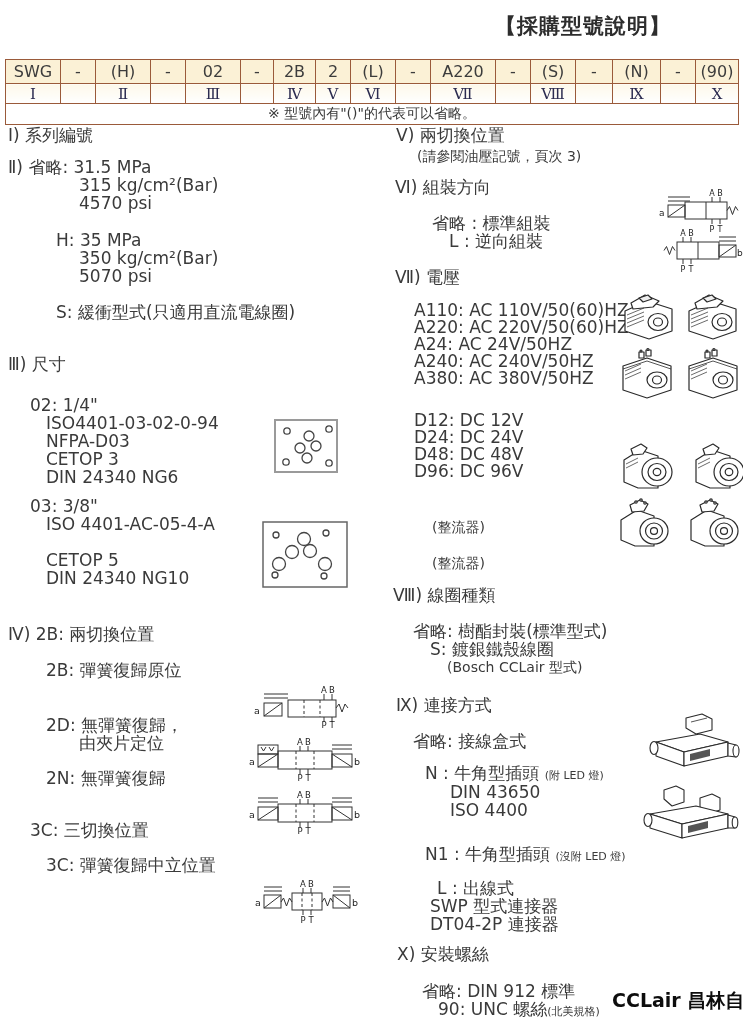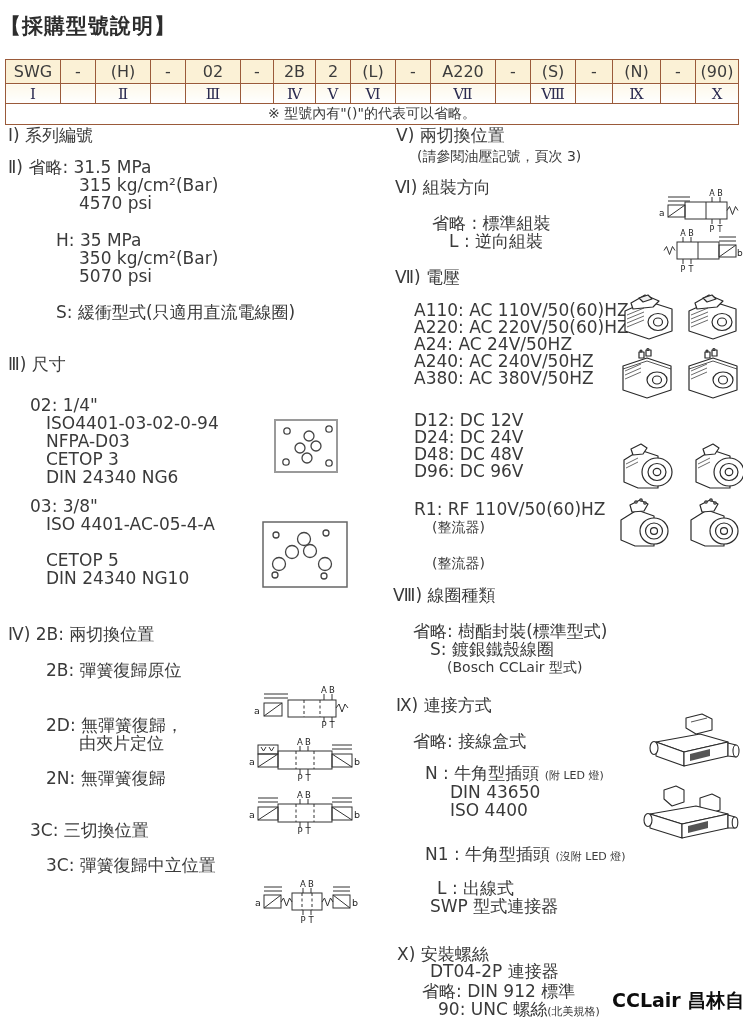--- a/index.html
+++ b/index.html
@@ -1,20 +1,20 @@
 <!DOCTYPE html>
 <html><head>
 <meta charset="utf-8">
 <style>
   html,body{margin:0;padding:0;background:#fff;}
   .page{position:relative;width:743px;height:1028px;background:#ffffff;overflow:hidden;
         font-family:"DejaVu Sans","Liberation Sans",sans-serif;color:#3a3a3a;}
   .t{position:absolute;white-space:nowrap;font-size:16px;line-height:1.15;}
   .h{font-size:17px;}
-  .title{position:absolute;top:12px;left:0;width:671px;text-align:left;
+  .title{position:absolute;top:12px;left:0;width:671px;text-align:right;
          font-size:21px;font-weight:600;color:#2d2d2d;letter-spacing:1px;}
   .sm{font-size:11px;}
   .n14{font-size:14px;}
   #mtable{position:absolute;left:5px;top:59px;width:733px;border-collapse:collapse;table-layout:fixed;}
   #mtable td{border:1px solid #9a5a3a;text-align:center;overflow:hidden;padding:0;}
   .code-row td{background:#fbf1d6;height:23px;font-size:16px;color:#3c3c3c;}
   .num-row td{background:linear-gradient(#fdf8ea,#ffffff);height:19px;
               font-family:"Liberation Serif","DejaVu Serif",serif;font-size:15px;color:#2b2b50;}
   .note-row td{background:#fff;height:20px;text-align:left;padding-left:4px;font-size:14px;color:#3a3a3a;}
   svg.diag{position:absolute;overflow:visible;}
@@ -362,21 +362,20 @@
     <g fill="#fff" stroke="#2a2a2a" stroke-width="1.2" stroke-linejoin="round">
       <polygon points="6,25 22,15 40,21 40,53 20,53 6,47"></polygon>
       <polygon points="13,14 23,9 29,13 25,19 15,20"></polygon>
       <ellipse cx="39" cy="37" rx="15" ry="14"></ellipse>
       <ellipse cx="39" cy="37" rx="9" ry="8.5"></ellipse>
       <ellipse cx="39" cy="37" rx="3.8" ry="3.6"></ellipse>
       <path d="M8,29 L20,23 M8,33 L20,27" fill="none" stroke-width="0.7"></path>
     </g>
   </svg>
 
-  <div class="t h" style="left:414px;top:500px">R1: RF 110V/50(60)HZ</div>
   <div class="t n14" style="left:432px;top:519px">(整流器)</div>
   <div class="t n14" style="left:432px;top:555px">(整流器)</div>
 
   <svg class="diag" style="left:616px;top:496px" width="60" height="54" viewBox="0 0 60 54">
     <g fill="#fff" stroke="#2a2a2a" stroke-width="1.2" stroke-linejoin="round">
       <polygon points="5,24 21,14 38,20 38,50 19,50 5,44"></polygon>
       <polygon points="14,9 24,4 32,8 28,15 16,16"></polygon>
       <circle cx="20" cy="6" r="1.2"></circle>
         <circle cx="25" cy="4" r="1.2"></circle>
         <circle cx="29" cy="7" r="1.2"></circle>
@@ -434,21 +433,21 @@
       <polygon points="48,46 68,41 68,48 48,53" fill="#555" stroke="none"></polygon>
       <ellipse cx="8" cy="40" rx="4" ry="6.5"></ellipse>
       <polygon points="88,35 95,37 95,48 88,48"></polygon>
       <ellipse cx="95" cy="42.5" rx="2.8" ry="5.5"></ellipse>
     </g>
   </svg>
 
   <div class="t h" style="left:425px;top:845px"><span>N1 : 牛角型插頭</span> <span class="sm">(沒附 LED 燈)</span></div>
   <div class="t h" style="left:437px;top:879px">L : 出線式</div>
   <div class="t h" style="left:430px;top:897px">SWP 型式連接器</div>
-  <div class="t h" style="left:430px;top:962px">DT04-2P 連接器</div>
+  <div class="t h" style="left:430px;top:915px">DT04-2P 連接器</div>
 
   <div class="t h" style="left:397px;top:945px">X) 安裝螺絲</div>
   <div class="t h" style="left:422px;top:982px">省略: DIN 912 標準</div>
   <div class="t h" style="left:438px;top:1000px"><span>90: UNC 螺絲</span><span class="sm">(北美規格)</span></div>
 
   <div class="wm">CCLair 昌林自动化</div>
 
 </div>
 
 </body></html>

